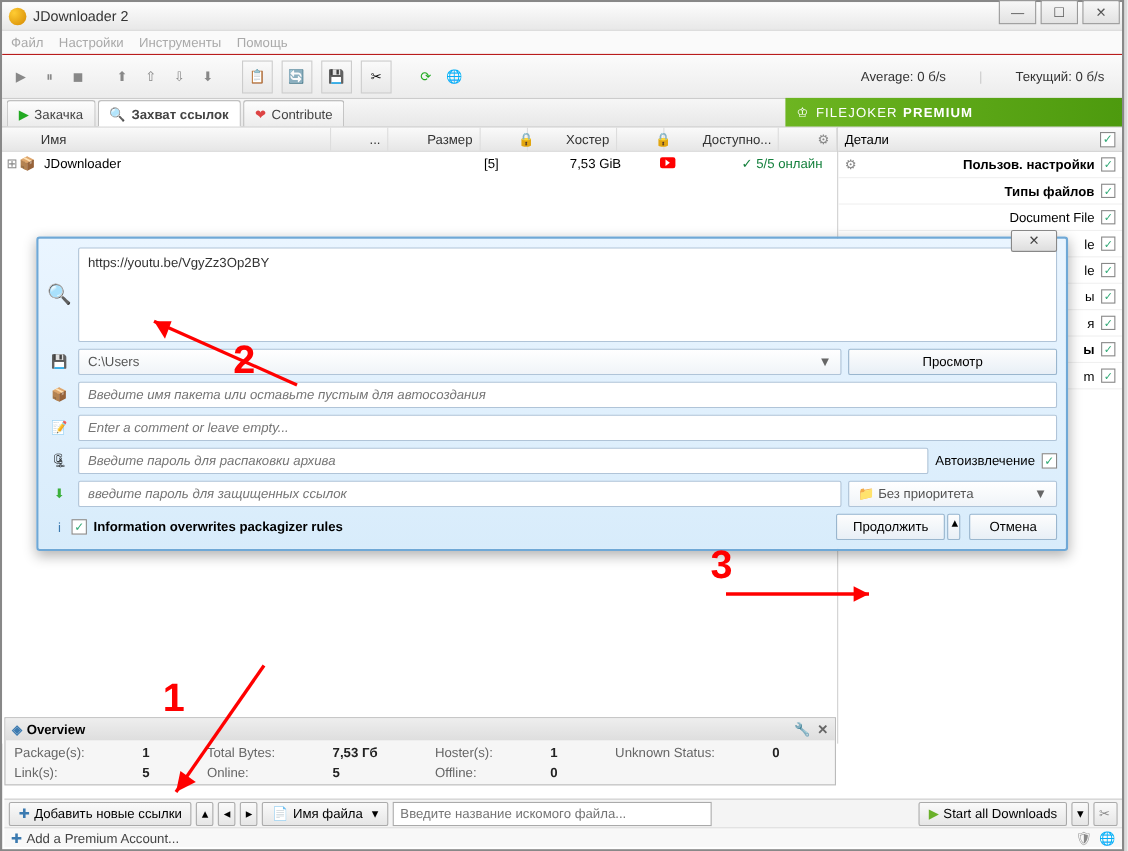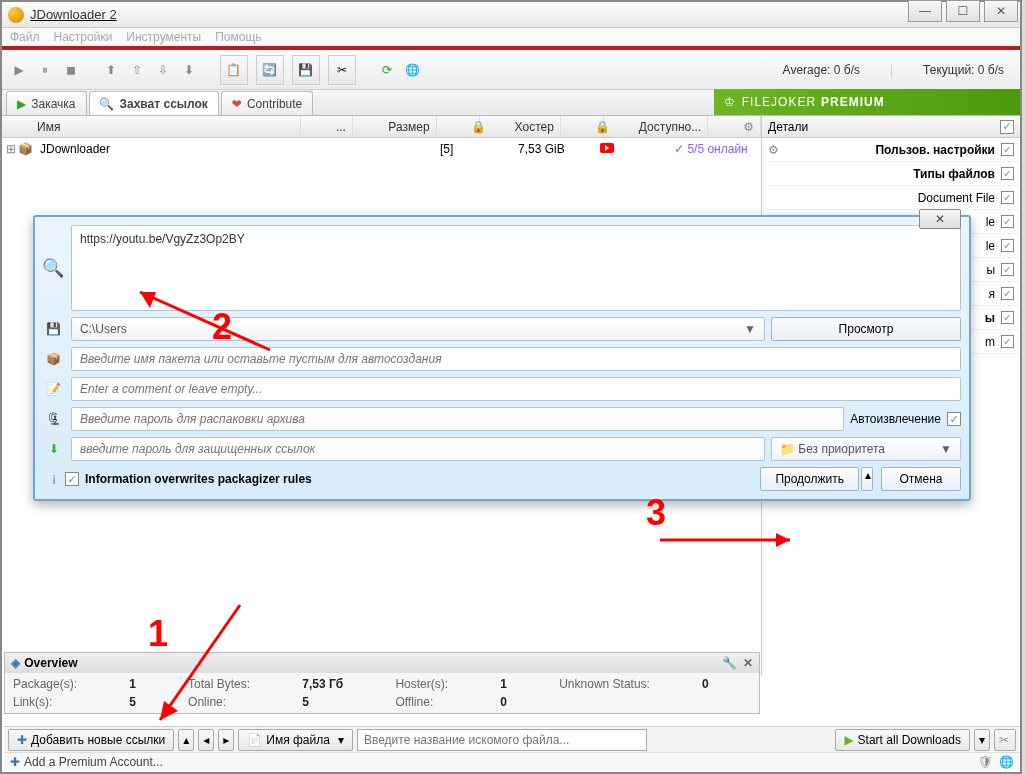--- a/index.html
+++ b/index.html
@@ -1,23 +1,23 @@
 <!DOCTYPE html>
 <html><head>
 <meta charset="utf-8">
 <style>
 * { box-sizing: border-box; margin: 0; padding: 0; font-family: Tahoma, Arial, sans-serif; font-size: 12px; }
 body { background: #dcdcdc; width: 1025px; height: 774px; overflow: hidden; position: relative; }
 .window { position: absolute; top: 0; left: 0; width: 1022px; height: 774px; background: #fff; border: 2px solid #888; }
-.titlebar { height: 26px; background: linear-gradient(#fdfdfd, #e8e8e8); display: flex; align-items: center; padding-left: 6px; border-bottom: 1px solid #ccc; text-decoration: underline; }
+.titlebar { height: 26px; background: linear-gradient(#fdfdfd, #e8e8e8); display: flex; align-items: center; padding-left: 6px; border-bottom: 1px solid #ccc; }
 .titlebar .app-icon { width: 16px; height: 16px; background: radial-gradient(circle at 30% 30%, #ffcc33, #d48800); border-radius: 50%; margin-right: 6px; }
 .titlebar .title { font-size: 13px; color: #333; }
 .win-controls { position: absolute; top: -2px; right: 2px; display: flex; gap: 4px; }
 .win-btn { width: 34px; height: 22px; background: linear-gradient(#f8f8f8, #e2e2e2); border: 1px solid #999; display: flex; align-items: center; justify-content: center; color: #555; font-size: 12px; }
-.menubar { height: 22px; display: flex; align-items: center; padding-left: 8px; gap: 14px; color: #aaa; background: #fafafa; border-bottom: 4px solid #b91c1c; }
+.menubar { height: 22px; display: flex; align-items: center; padding-left: 8px; gap: 14px; color: #aaa; background: #fafafa; border-bottom: 1px solid #b91c1c; }
 .toolbar { height: 40px; display: flex; align-items: center; padding: 0 6px; gap: 4px; background: linear-gradient(#fbfbfb, #ececec); border-bottom: 1px solid #ccc; }
 .tool-btn { width: 22px; height: 28px; display: flex; align-items: center; justify-content: center; color: #888; }
 .tool-sep { width: 10px; }
 .tool-big { width: 28px; height: 30px; border: 1px solid #ccc; background: linear-gradient(#fafafa,#e8e8e8); margin: 0 2px; display: flex; align-items: center; justify-content: center; }
 .status-right { margin-left: auto; display: flex; align-items: center; gap: 30px; padding-right: 10px; color: #333; }
 .tabs-row { height: 26px; display: flex; align-items: flex-end; background: linear-gradient(#f6f6f6,#e8e8e8); border-bottom: 1px solid #bbb; padding-left: 4px; }
 .tab { height: 24px; padding: 0 10px; display: flex; align-items: center; gap: 5px; border: 1px solid #bbb; border-bottom: none; background: linear-gradient(#fdfdfd,#ececec); margin-right: 2px; border-radius: 3px 3px 0 0; color: #444; }
 .tab.active { background: #fff; font-weight: bold; }
 .filejoker { margin-left: auto; height: 26px; width: 306px; background: linear-gradient(90deg, #6db521, #4d9a0e); color: #fff; display: flex; align-items: center; padding-left: 10px; font-size: 14px; letter-spacing: 1px; }
 .crown { color: #fff; margin-right: 6px; }
@@ -147,21 +147,21 @@
       <div class="table-body">
         <div class="row">
           <span style="width:12px;color:#888;">⊞</span>
           <span style="width:16px;">📦</span>
           <span class="cell" style="width:400px;">JDownloader</span>
           <span class="cell" style="width:30px;">[5]</span>
           <span class="cell" style="width:68px;margin-left:48px;">7,53 GiB</span>
           <span class="cell" style="width:14px;"></span>
           <span class="cell" style="width:60px;"><span class="yt-icon"></span></span>
           <span class="cell" style="width:14px;"></span>
-          <span class="cell" style="color:#8b5cf6;">✓ <span>5/5 онлайн</span></span>
+          <span class="cell" style="color:#15803d;">✓ <span>5/5 онлайн</span></span>
         </div>
       </div>
     </div>
 
     <div class="right-pane">
       <div class="right-header">
         <span>Детали</span>
         <div class="chk checkbox">✓</div>
       </div>
       <div class="right-item">

